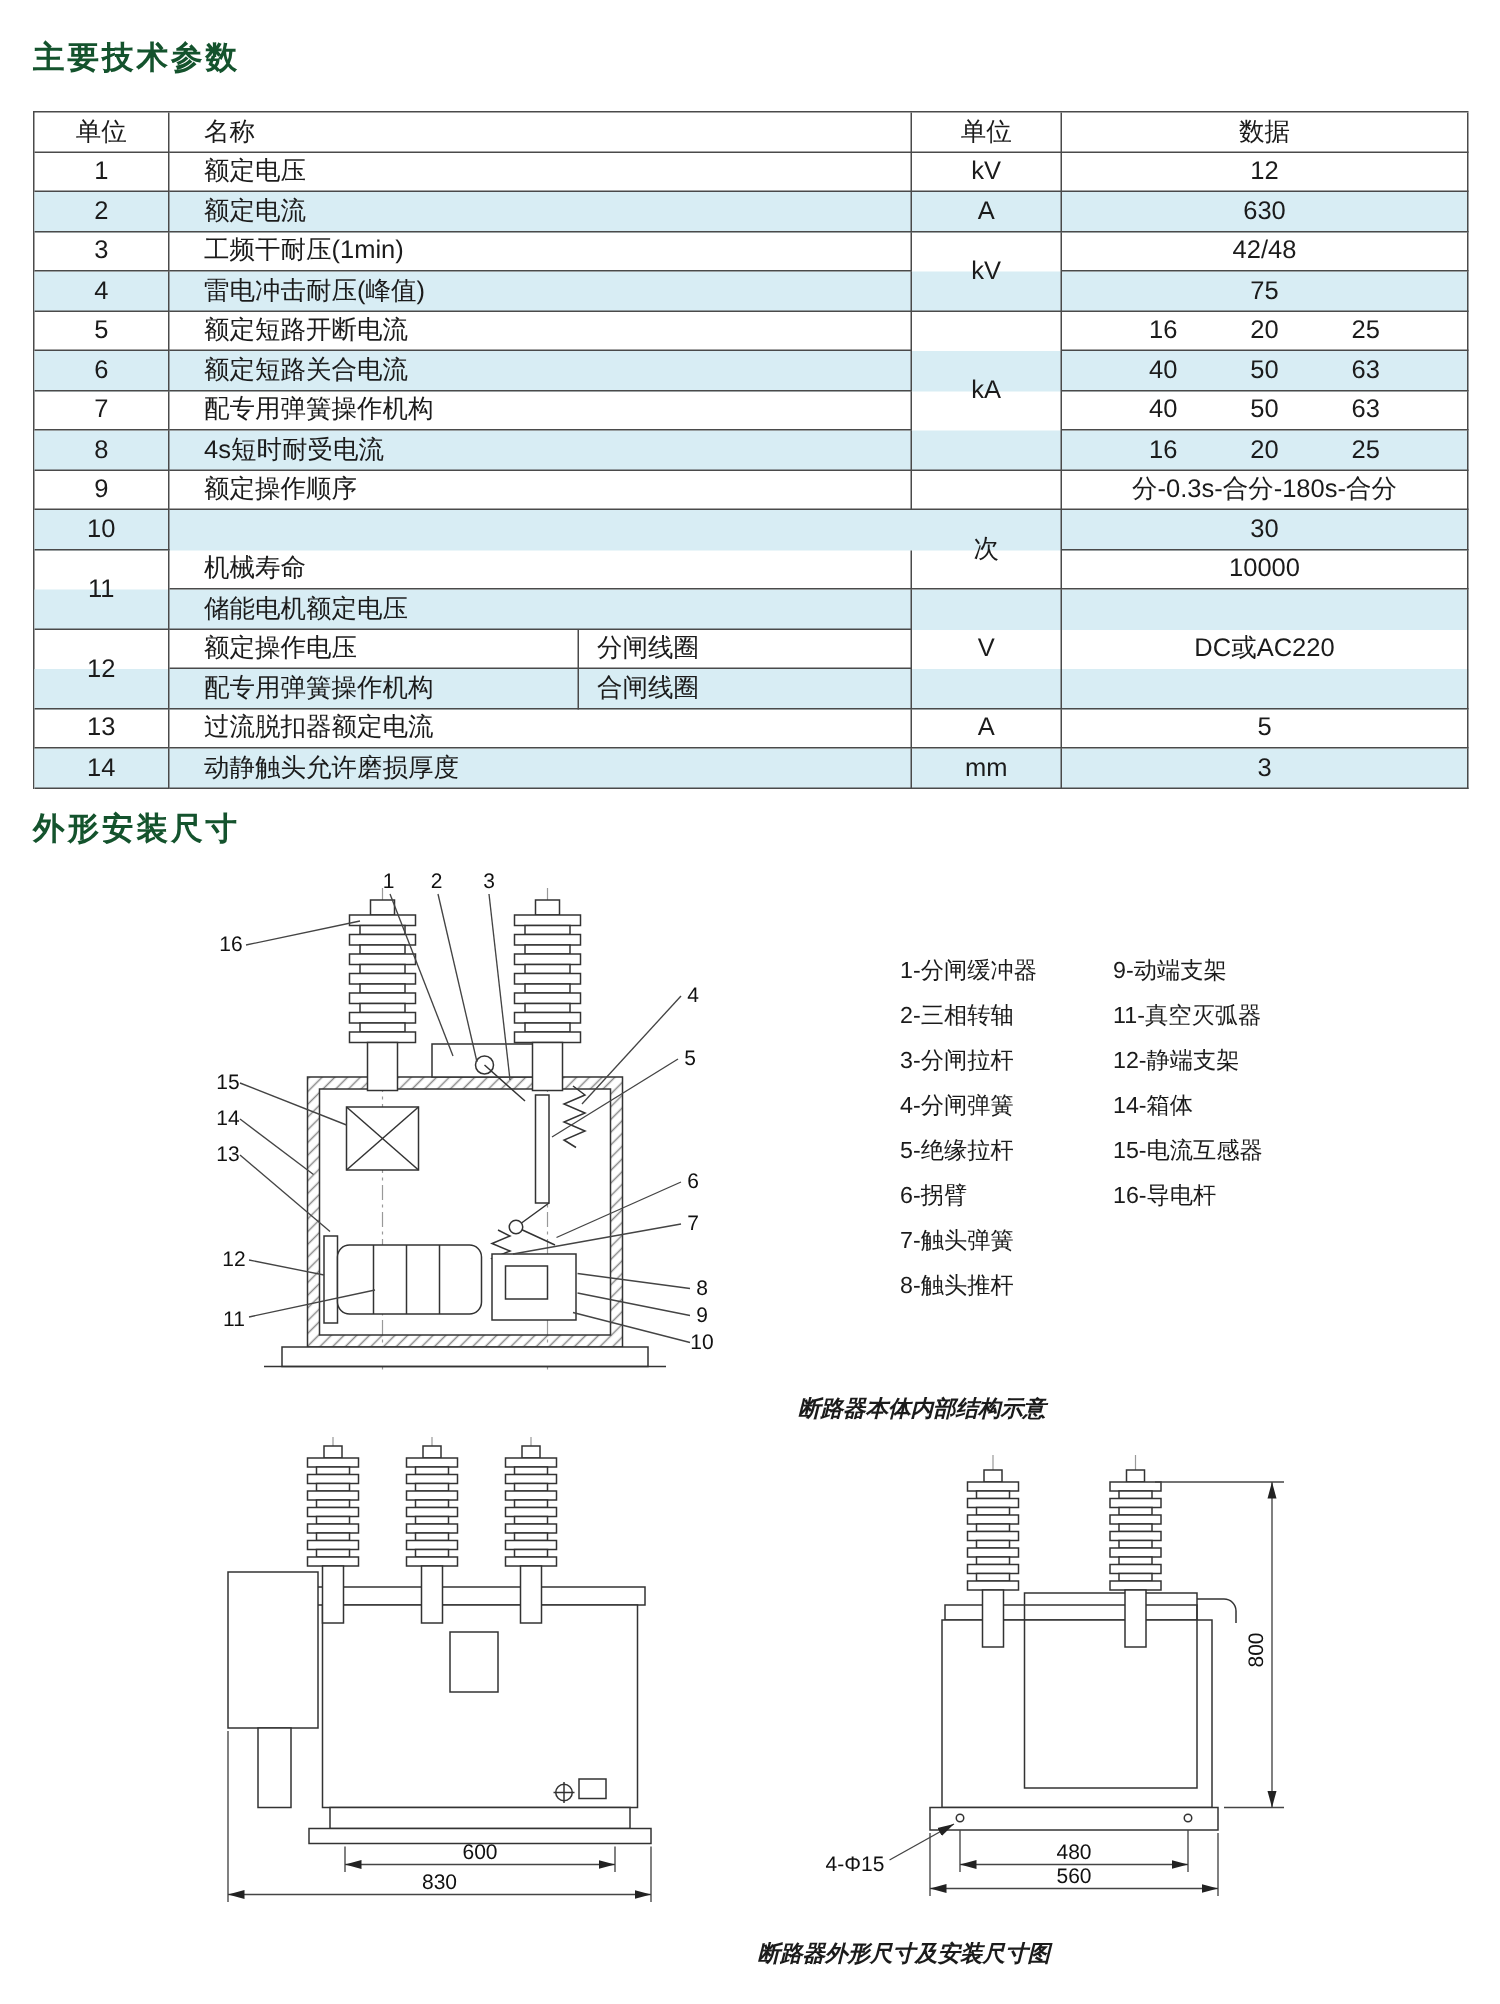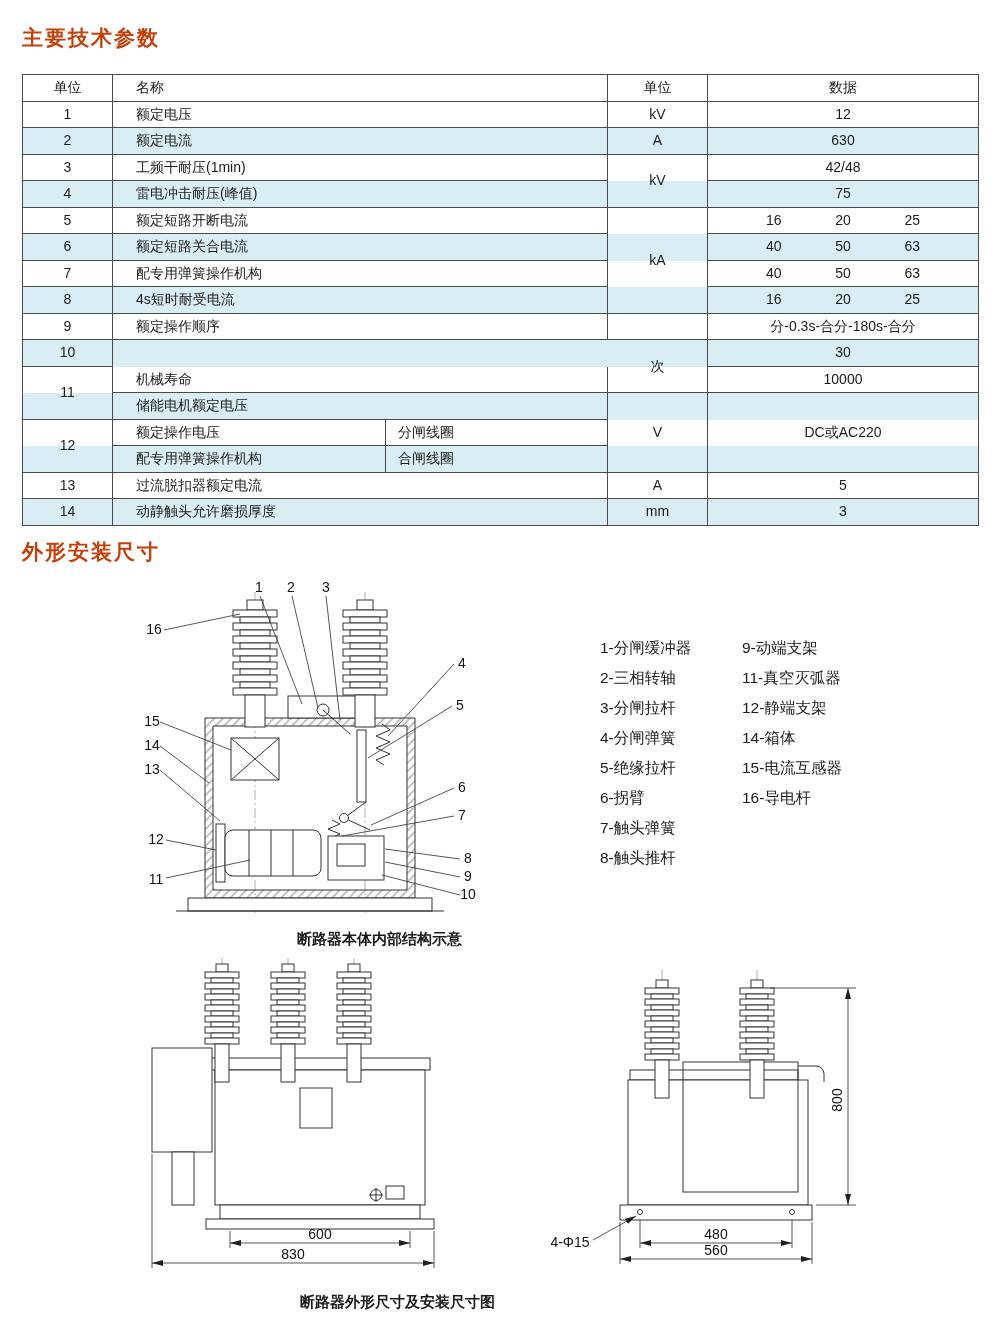--- a/index.html
+++ b/index.html
@@ -2,43 +2,43 @@
 <html><head>
 <meta charset="utf-8">
 <style>
   * { margin:0; padding:0; box-sizing:border-box; }
   html,body { width:1000px; height:1336px; }
   body {
     position:relative; background:#ffffff; overflow:hidden;
     font-family:"Liberation Sans","DejaVu Sans",sans-serif; color:#1b1b1b;
   }
   .h-blue { position:absolute; left:22px; font-size:21px; font-weight:bold;
-            color:#c2410c; letter-spacing:2px; }
+            color:#14532d; letter-spacing:2px; }
   .h1 { top:24px; } .h2 { top:538px; }
 
   
   .ptable { position:absolute; left:22px; top:74px; display:grid;
     grid-template-columns:90px 273px 222px 100px 271px;
     grid-auto-rows:26.5px; border-top:1px solid #4a4a4a; border-left:1px solid #4a4a4a;
-    font-size:14px; }
+    font-size:17px; }
   .cell { position:relative; z-index:1; border-right:1px solid #4a4a4a;
     border-bottom:1px solid #4a4a4a; display:flex; align-items:center;
     justify-content:center; text-align:center; line-height:1.05; }
   .cell.l  { justify-content:flex-start; padding-left:23px; text-align:left; }
   .cell.l2 { justify-content:flex-start; padding-left:12px; text-align:center; }
   .trip { justify-content:space-between; padding:0 58px; }
   .stripe { background:#d8edf4; z-index:0; }
 
   
   .legend { position:absolute; left:600px; top:633px; display:grid;
     grid-template-columns:142px 200px; font-size:15.5px; }
   .lg-item { height:30px; line-height:30px; }
 
-  .caption { position:absolute; width:400px; text-align:left;
-    font-size:15px; font-weight:bold; }
+  .caption { position:absolute; width:400px; text-align:right;
+    font-size:15px; font-weight:bold;font-style:italic; }
   .cap1 { left:297px; top:930px; }
   .cap2 { left:300px; top:1293px; }
 
   svg { position:absolute; }
   .d1 { left:130px; top:578px; }
   .d2 { left:80px;  top:952px; }
   svg text { font-family:"Liberation Sans","DejaVu Sans",sans-serif;
              font-size:14px; fill:#111; }
   .cl  { stroke:#999; stroke-width:0.8; stroke-dasharray:10 3 2 3; fill:none; }
   .ext { stroke:#444; stroke-width:0.9; }

